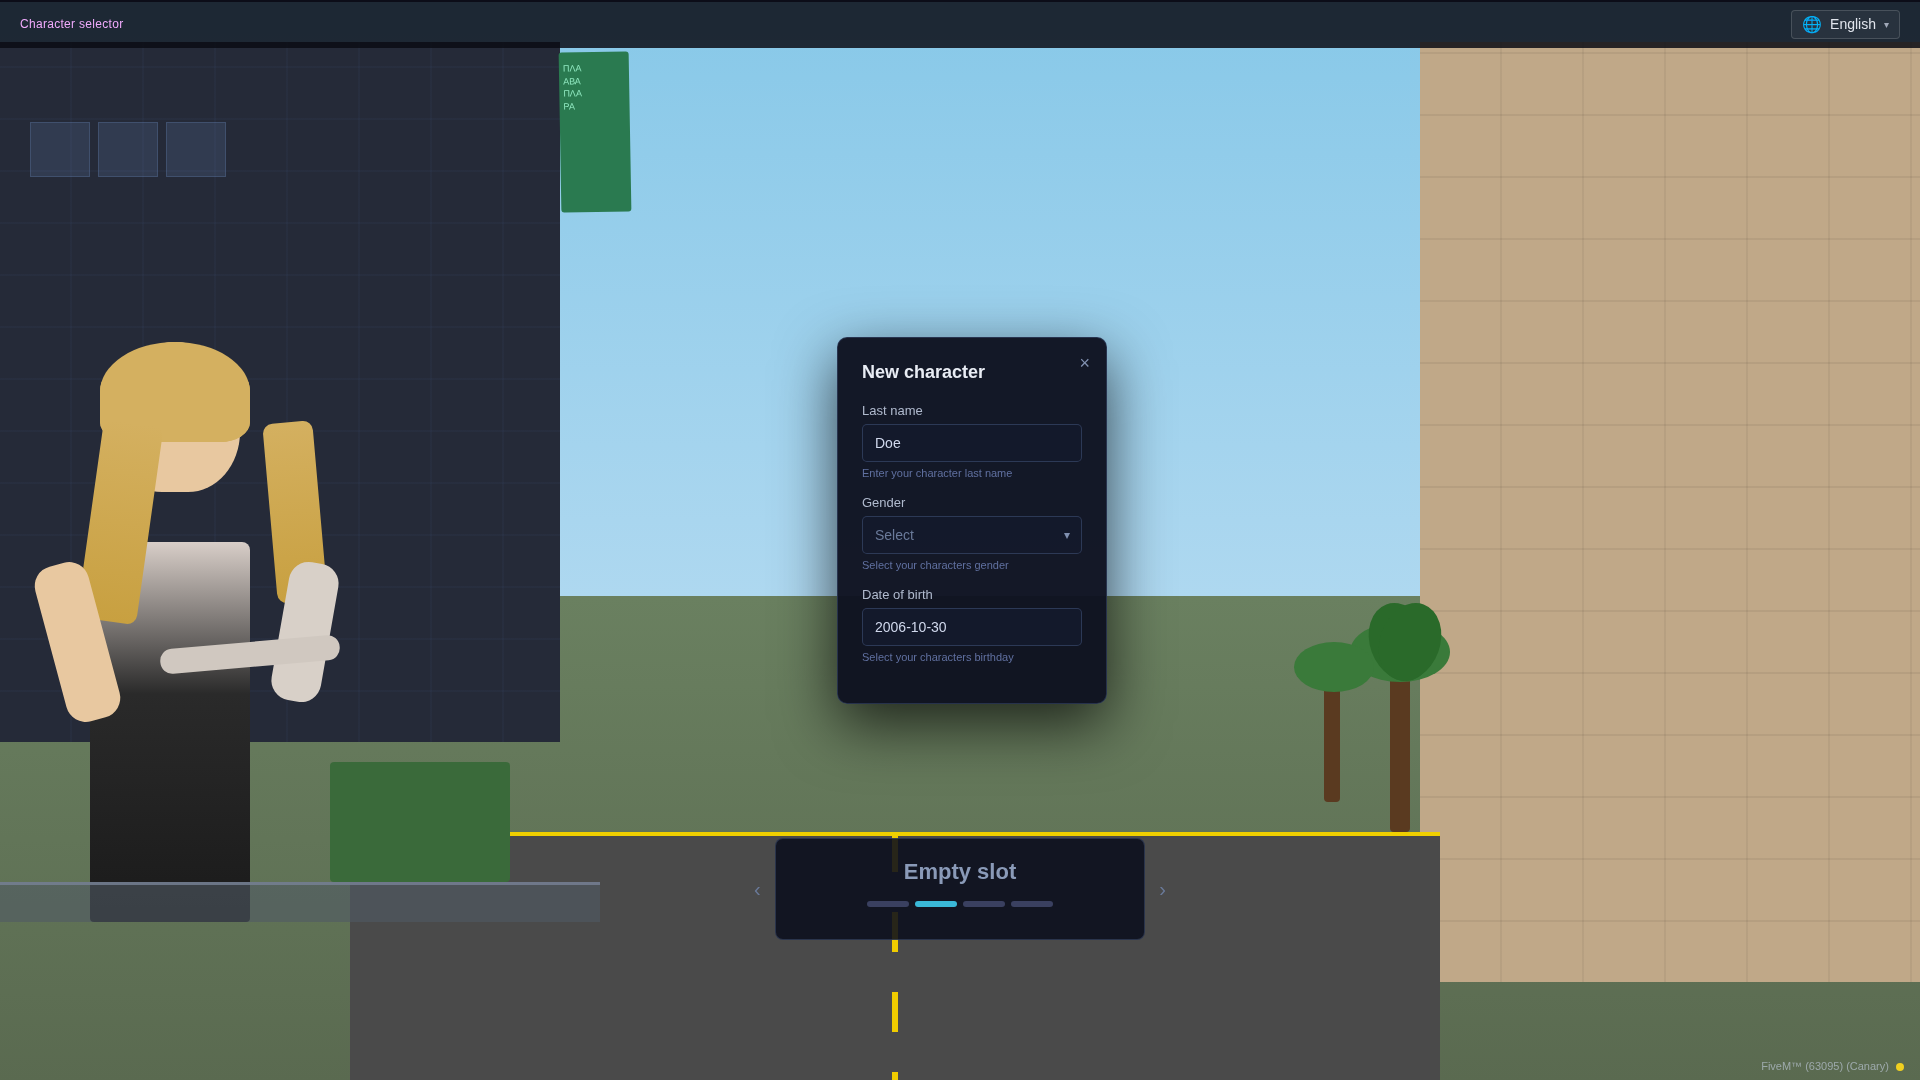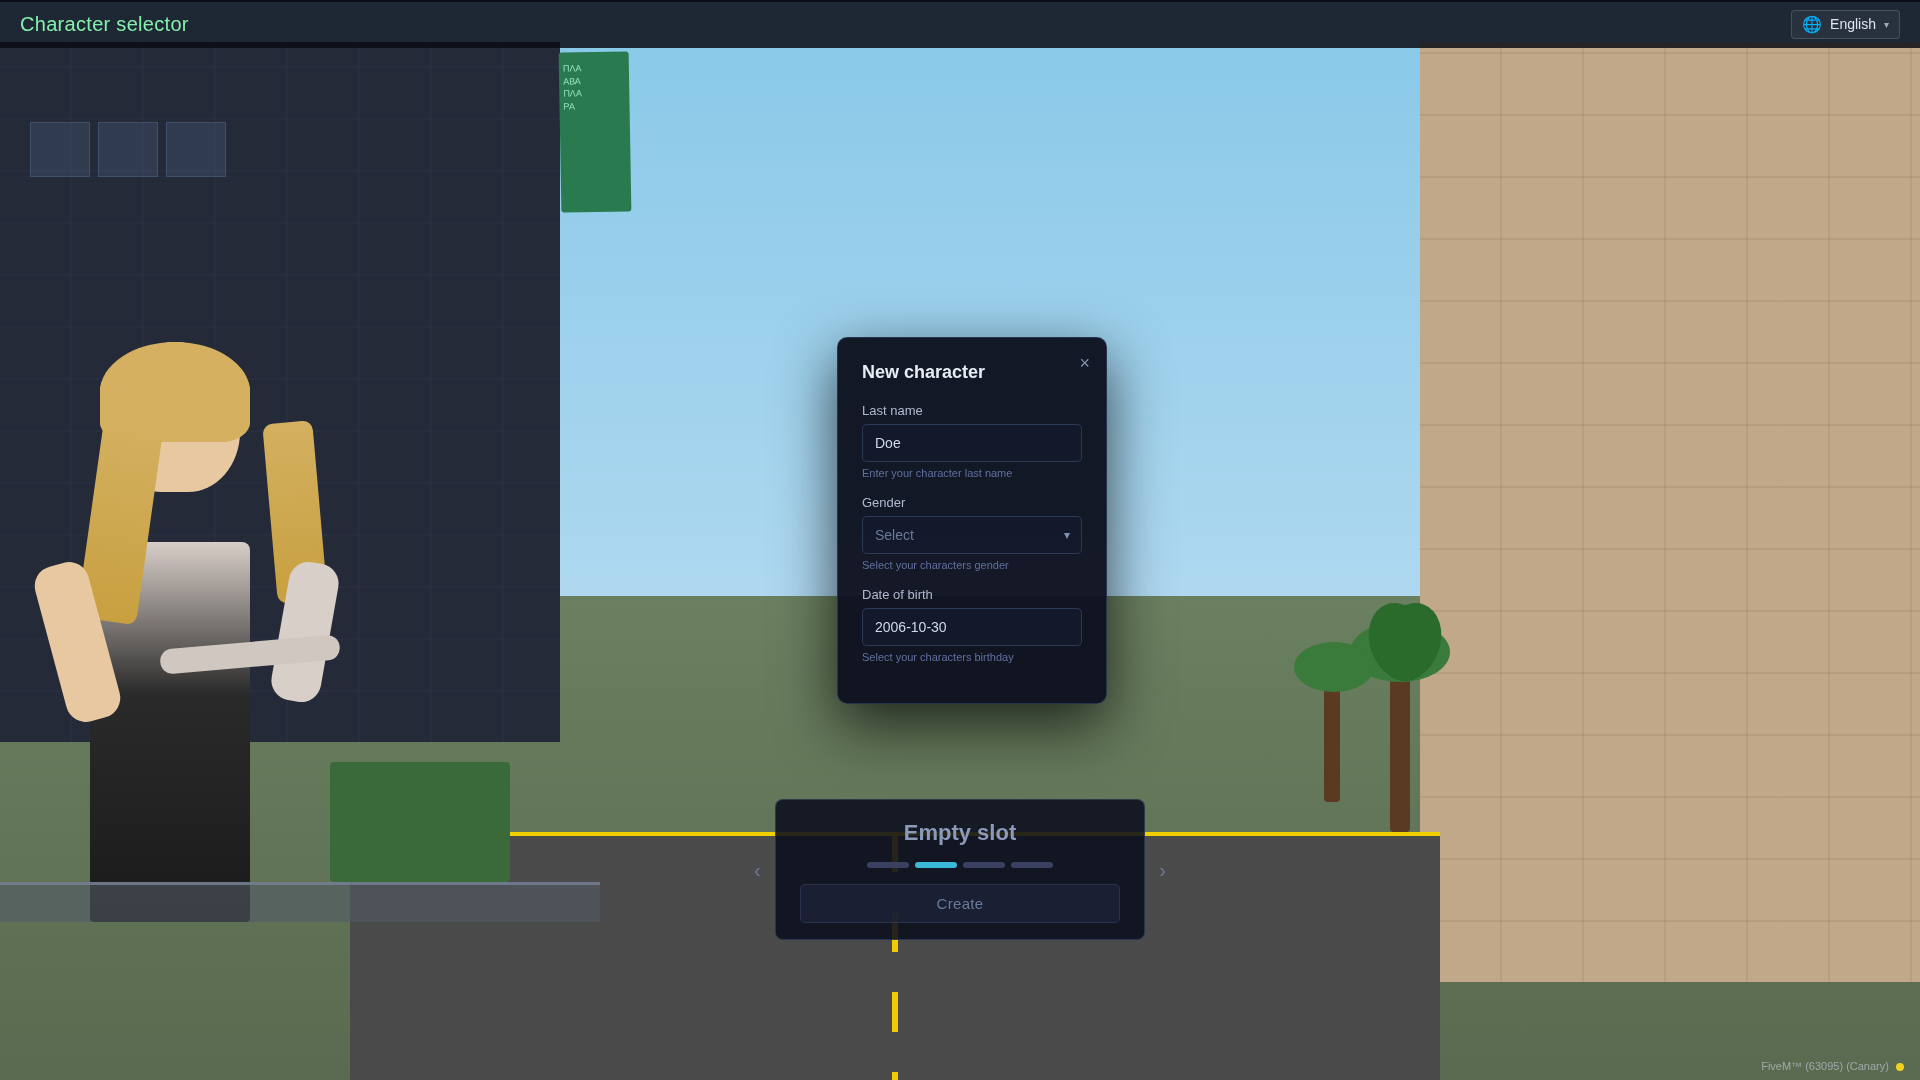--- a/index.html
+++ b/index.html
@@ -29,22 +29,22 @@
       width: 100%; height: 48px;
       background: rgba(10, 12, 20, 0.85);
       display: flex;
       align-items: center;
       justify-content: space-between;
       padding: 0 20px;
       z-index: 100;
     }
 
     .app-title {
-      color: #86efac;
-      font-size: 20px;
+      color: #f0abfc;
+      font-size: 12px;
       font-weight: 500;
       letter-spacing: 0.3px;
     }
 
     .language-selector {
       display: flex;
       align-items: center;
       gap: 8px;
       color: #e0e4ec;
       font-size: 14px;
@@ -391,21 +391,20 @@
 <div style="position:absolute;bottom:60px;left:50%;transform:translateX(-50%);z-index:50;">
   <div class="slot-bar">
     <button class="slot-nav-btn slot-nav-left">‹</button>
     <div class="slot-title">Empty slot</div>
     <div class="slot-dots">
       <div class="slot-dot"></div>
       <div class="slot-dot active"></div>
       <div class="slot-dot"></div>
       <div class="slot-dot"></div>
     </div>
-    <button class="create-btn">Create</button>
     <button class="slot-nav-btn slot-nav-right">›</button>
   </div>
 </div>
 
 <div class="watermark">
   <span>FiveM™ (63095) (Canary)</span>
   <span class="watermark-dot"></span>
 </div>
 
 </body></html>

